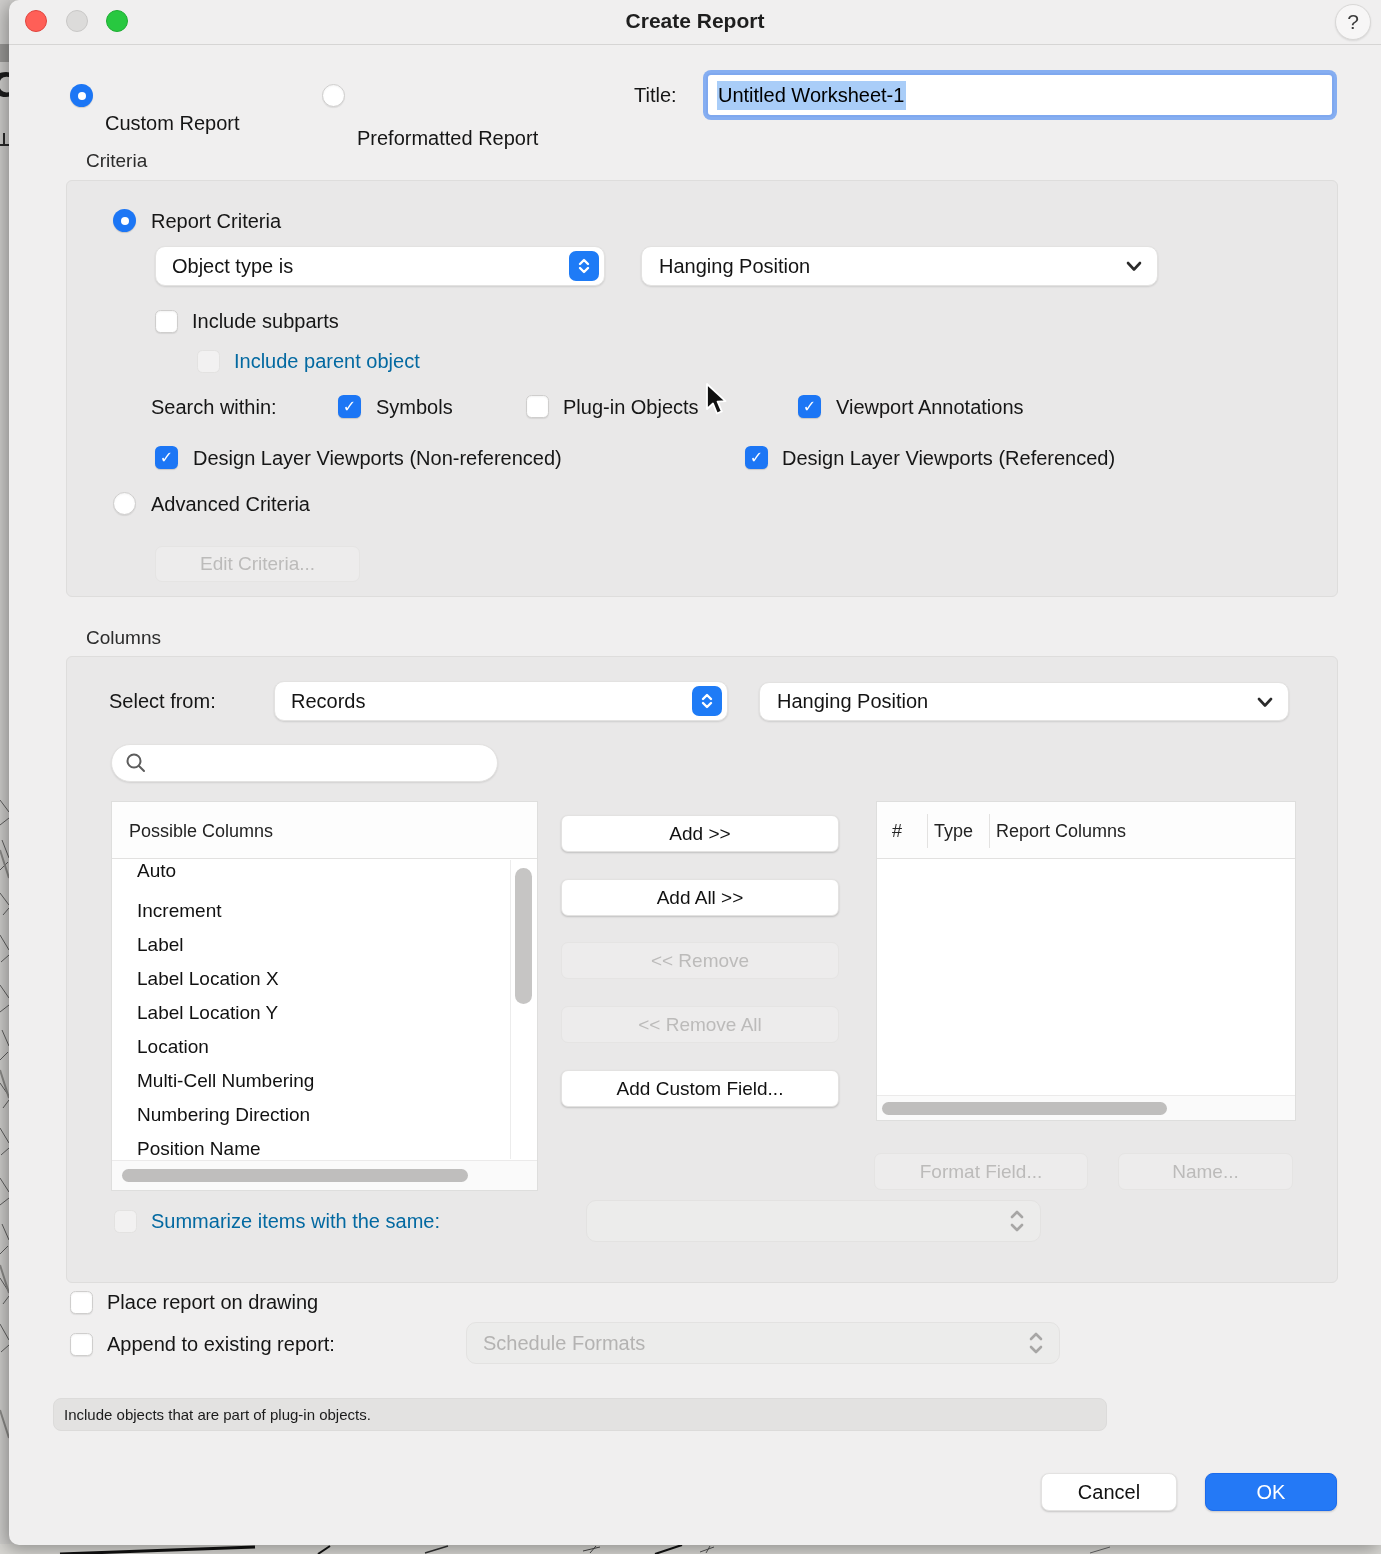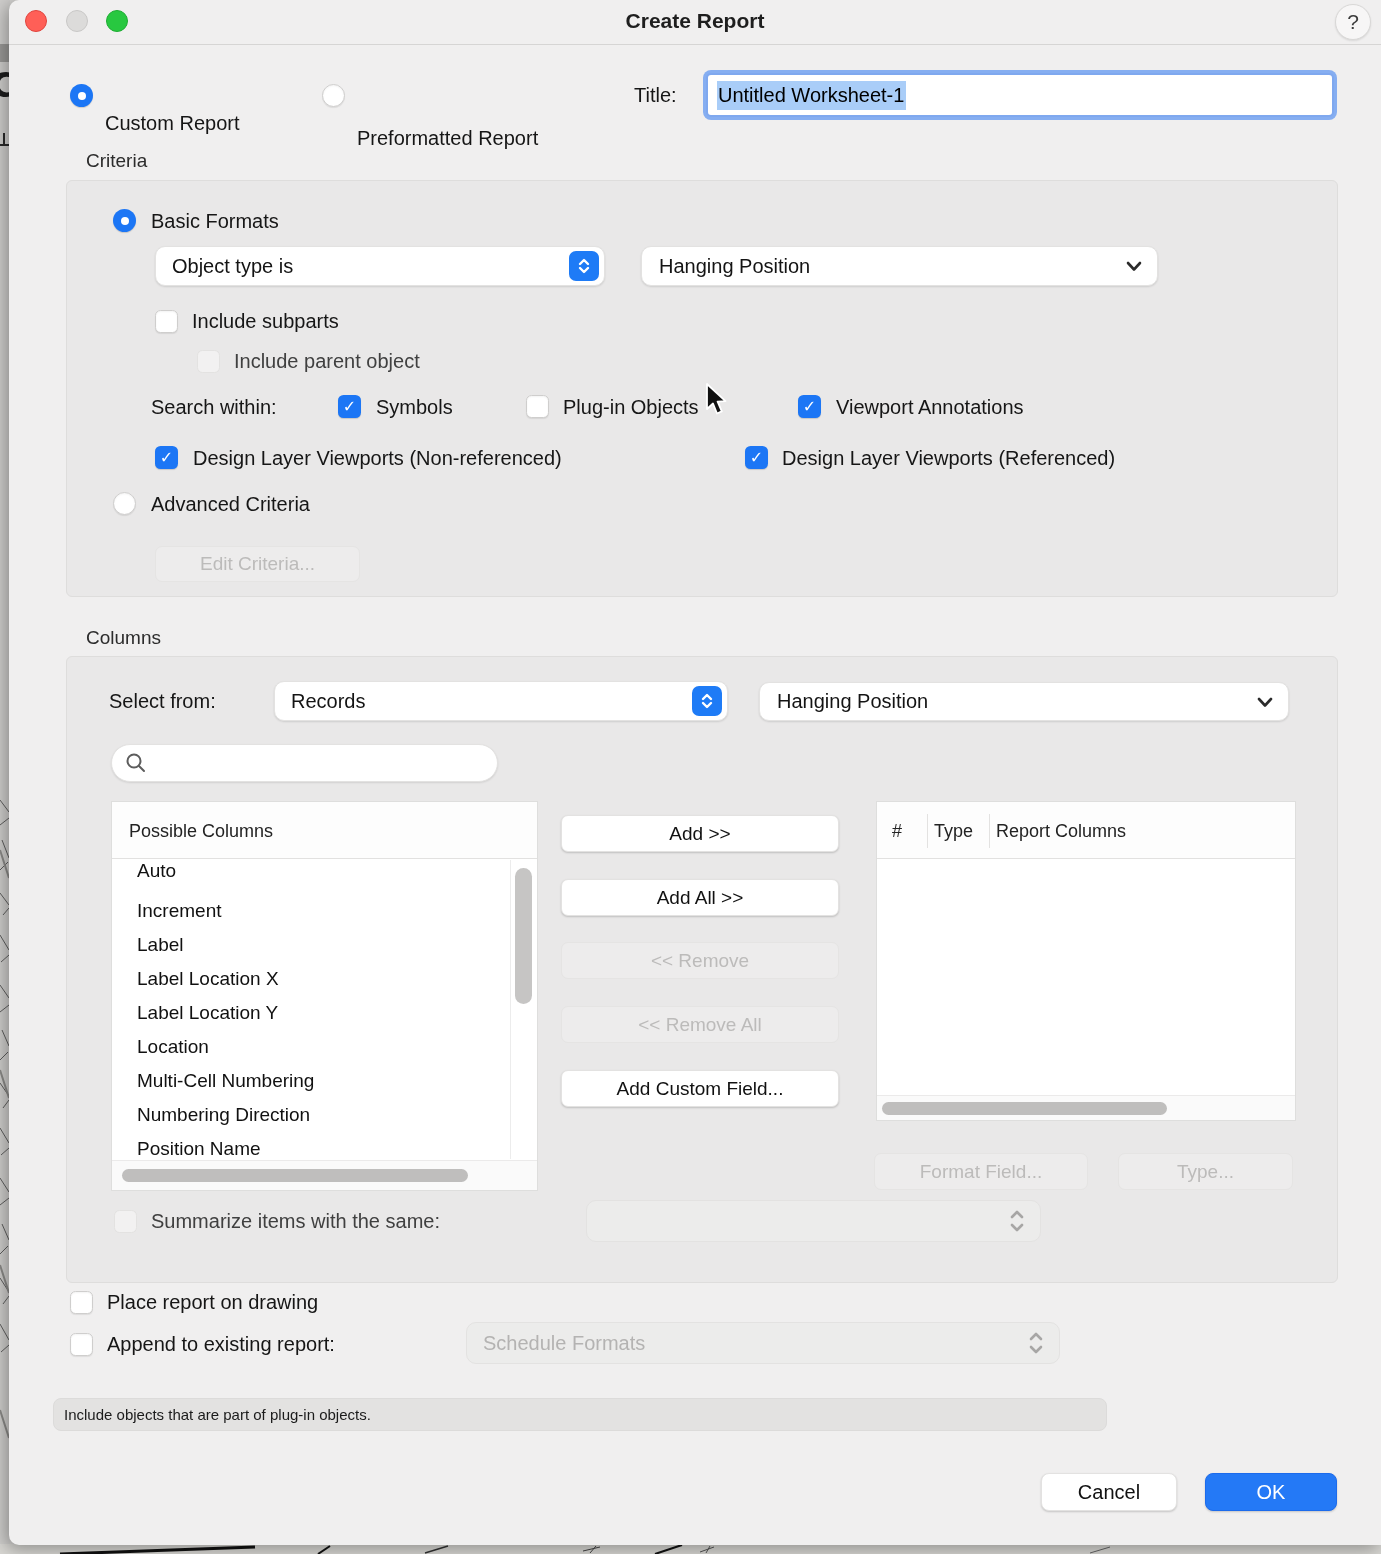--- a/index.html
+++ b/index.html
@@ -26,21 +26,21 @@
   .light { position:absolute; top:10px; width:22px; height:22px; border-radius:50%; }
   .light.red   { left:16px; background:#ff5f57; border:1px solid #e0443e; }
   .light.gray  { left:57px; background:#dcdbda; border:1px solid #c9c8c7; }
   .light.green { left:97px; background:#28c840; border:1px solid #1ead33; }
   .help-btn { position:absolute; right:10px; top:4px; width:36px; height:36px; border-radius:50%;
     background:#f7f6f6; border:1px solid #d9d8d7; box-shadow:0 1px 2px rgba(0,0,0,0.10);
     font-size:21px; color:#3c3c3c; text-align:center; line-height:34px; }
 
   
   .lbl { position:absolute; font-size:20px; color:#161616; line-height:24px; white-space:nowrap; }
-  .lbl.dim { color:#404040; }
+  .lbl.dim { color:#0369a1; }
   .seclbl { position:absolute; font-size:19px; color:#2c2c2c; }
 
   .groupbox { position:absolute; background:#e9e8e8; border:1px solid #dedddc; border-radius:6px; }
 
   .cb { position:absolute; width:23px; height:23px; border-radius:5.5px; }
   .cb.on { background:#1c76f5; color:#fff; font-size:16px; font-weight:700; text-align:center; line-height:23px; box-shadow:0 1px 1px rgba(0,0,0,0.15); }
   .cb.off { background:#ffffff; border:1px solid #cfcecd; box-shadow:inset 0 1px 2px rgba(0,0,0,0.05),0 1px 1px rgba(0,0,0,0.08); }
   .cb.dis { background:#f2f1f1; border:1px solid #e3e2e1; box-shadow:none; }
 
   .radio { position:absolute; width:23px; height:23px; border-radius:50%; }
@@ -141,21 +141,21 @@
   <span class="lbl" style="left:348px; top:83px;margin-top:43px;">Preformatted Report</span>
   <span class="lbl" style="left:625px; top:83px;">Title:</span>
   <div class="txtinput" style="left:697px; top:73px; width:628px; height:44px;">
     <span class="sel">Untitled Worksheet-1</span>
   </div>
 
   <span class="seclbl" style="left:77px; top:150px;">Criteria</span>
   <div class="groupbox" style="left:57px; top:180px; width:1272px; height:417px;">
 
     <span class="radio on" style="left:46px; top:28px;"></span>
-    <span class="lbl" style="left:84px; top:28px;">Basic Formats</span>
+    <span class="lbl" style="left:84px; top:28px;">Report Criteria</span>
 
     <div class="popup" style="left:88px; top:65px; width:450px; height:40px;">
       <span>Object type is</span>
       <span class="stepbox">
         <svg width="16" height="18" viewBox="0 0 16 18">
             <path d="M4 7 L8 3 L12 7" stroke="#fff" stroke-width="2.4" fill="none" stroke-linecap="round" stroke-linejoin="round"></path>
             <path d="M4 11 L8 15 L12 11" stroke="#fff" stroke-width="2.4" fill="none" stroke-linecap="round" stroke-linejoin="round"></path>
           </svg>
       </span>
     </div>
@@ -258,21 +258,21 @@
         <span class="vsep" style="left:112px;"></span>
         <span class="htxt" style="left:119px;">Report Columns</span>
       </div>
       <div style="position:absolute; left:0; top:58px; right:0; bottom:25px; background:#fff;"></div>
       <div class="htrack" style="left:0; right:0; bottom:0; height:25px;">
         <div class="hthumb" style="left:5px; top:6px; width:285px;"></div>
       </div>
     </div>
 
     <div class="btn dis" style="left:807px; top:496px; width:214px; height:37px;">Format Field...</div>
-    <div class="btn dis" style="left:1051px; top:496px; width:175px; height:37px;">Type...</div>
+    <div class="btn dis" style="left:1051px; top:496px; width:175px; height:37px;">Name...</div>
 
     <span class="cb dis" style="left:47px; top:553px;"></span>
     <span class="lbl dim" style="left:84px; top:552px;">Summarize items with the same:</span>
     <div class="popup dis" style="left:519px; top:543px; width:455px; height:42px;">
       <span></span>
       <span class="graystep">
         <svg width="18" height="26" viewBox="0 0 18 26">
             <path d="M4 9 L9 4 L14 9" stroke="#a7a6a5" stroke-width="2.6" fill="none" stroke-linecap="round" stroke-linejoin="round"></path>
             <path d="M4 17 L9 22 L14 17" stroke="#a7a6a5" stroke-width="2.6" fill="none" stroke-linecap="round" stroke-linejoin="round"></path>
           </svg>

